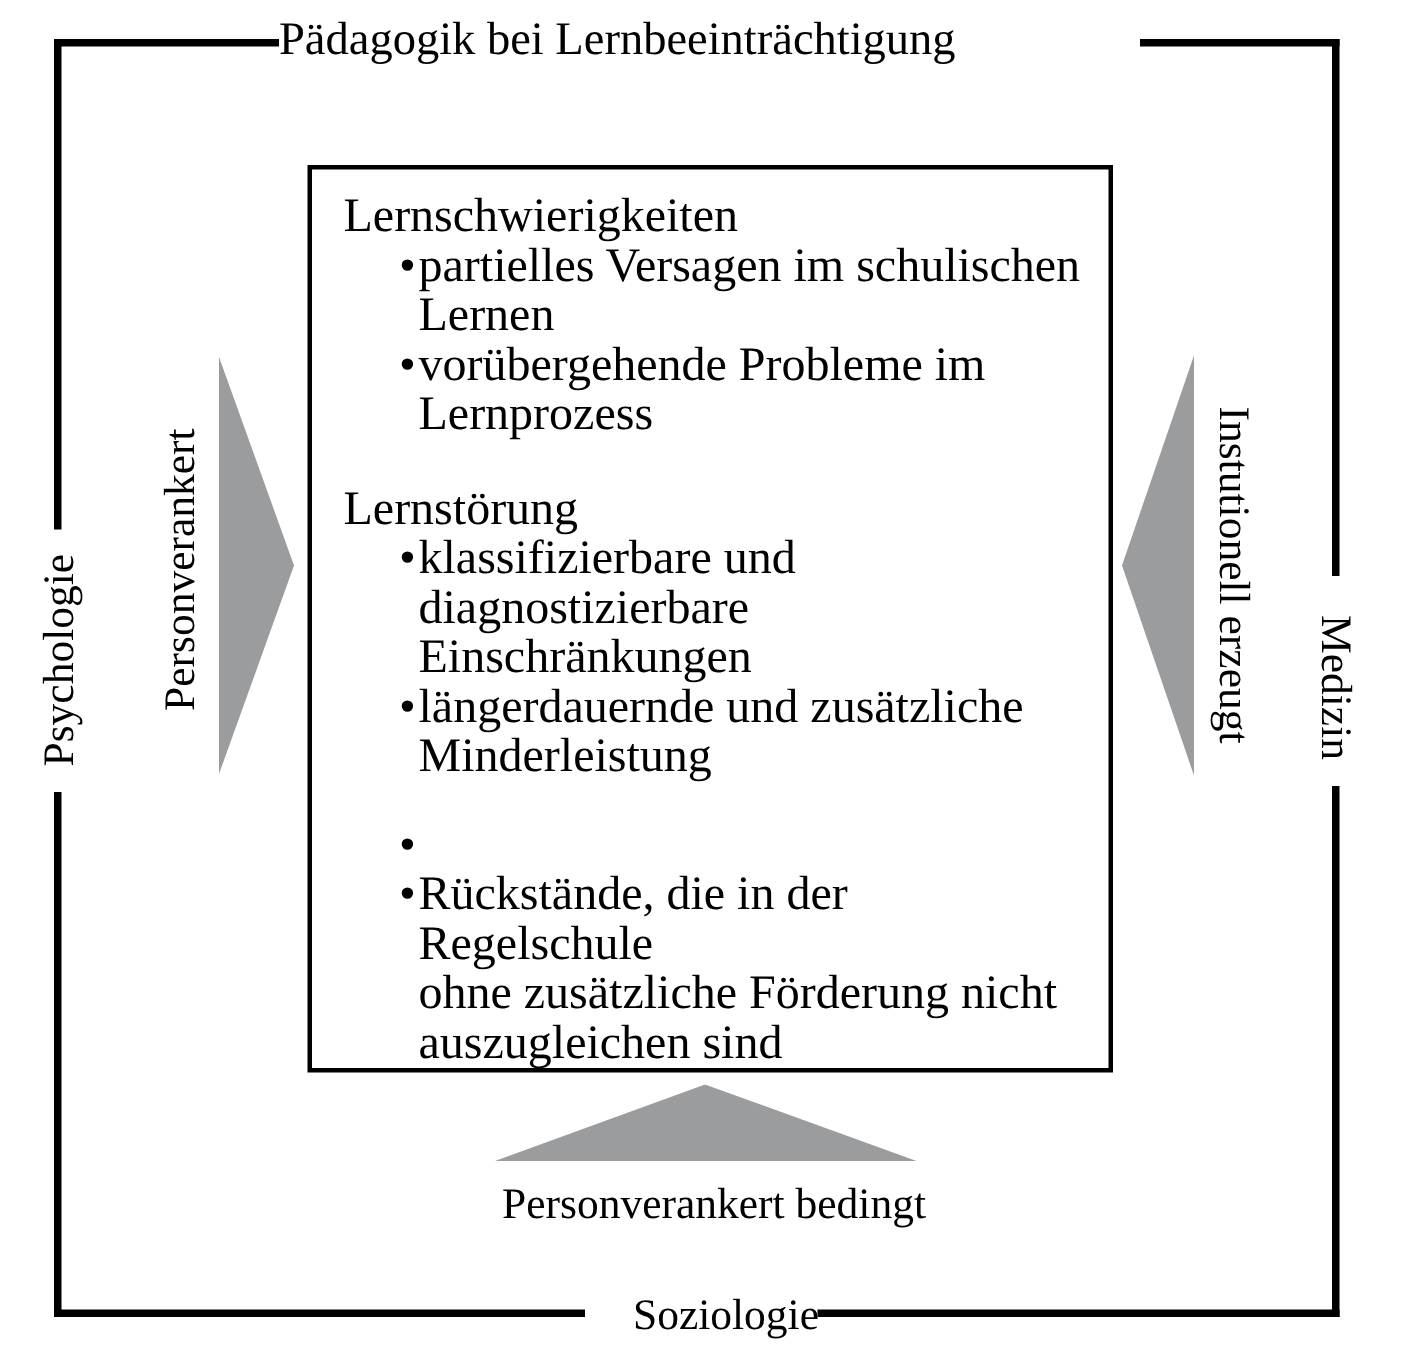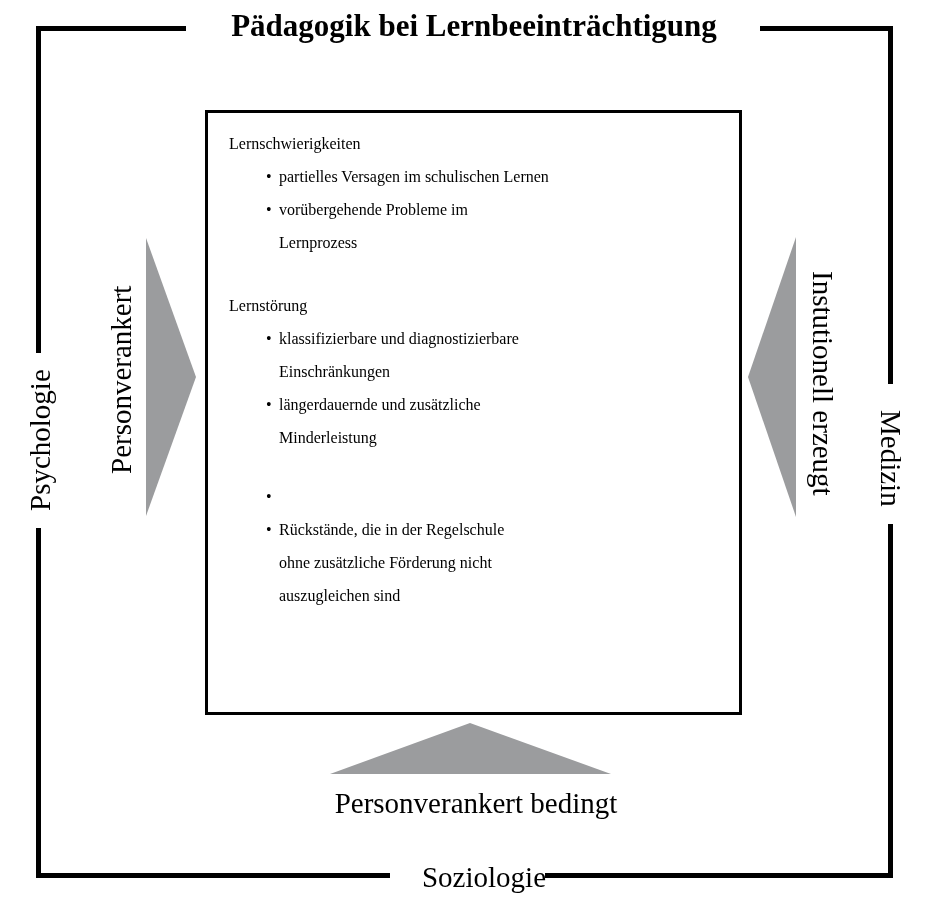--- a/index.html
+++ b/index.html
@@ -5,37 +5,37 @@
   html,body { margin:0; padding:0; background:#ffffff; }
   .canvas {
     position:relative; width:942px; height:900px; background:#ffffff;
     font-family:"Liberation Serif","DejaVu Serif",serif; color:#000;
     overflow:hidden;
   }
   .seg { position:absolute; background:#000; }
 
   .title {
     position:absolute; left:186px; top:6px; width:576px;
-    text-align:center; font-weight:bold; font-size:31px; line-height:40px;
+    font-weight:normal; font-size:31px; line-height:40px;
     white-space:nowrap;
   }
 
   .label {
     position:absolute; display:flex; align-items:center; justify-content:center;
     font-size:29px; line-height:1; white-space:nowrap;
   }
   .vup   { writing-mode:vertical-rl; transform:rotate(180deg); }
   .vdown { writing-mode:vertical-rl; }
 
   .arrow { position:absolute; display:block; }
 
   .box {
     position:absolute; left:205px; top:110px; width:537px; height:605px;
     border:3px solid #000; box-sizing:border-box; background:#fff;
-    padding:14px 12px 16px 21px; font-size:16px; line-height:33px;
+    padding:14px 12px 16px 21px; font-size:32px; line-height:33px;
   }
   .section { margin:0; }
   .section.s2 { margin-top:30px; }
   .section.s3 { margin-top:26px; }
   .heading { margin:0; }
   .bullet { display:flex; align-items:flex-start; }
   .bullet-marker { flex:none; width:13px; margin-left:37px; }
   .bullet-text { white-space:pre-line; }
 </style>
 </head>

